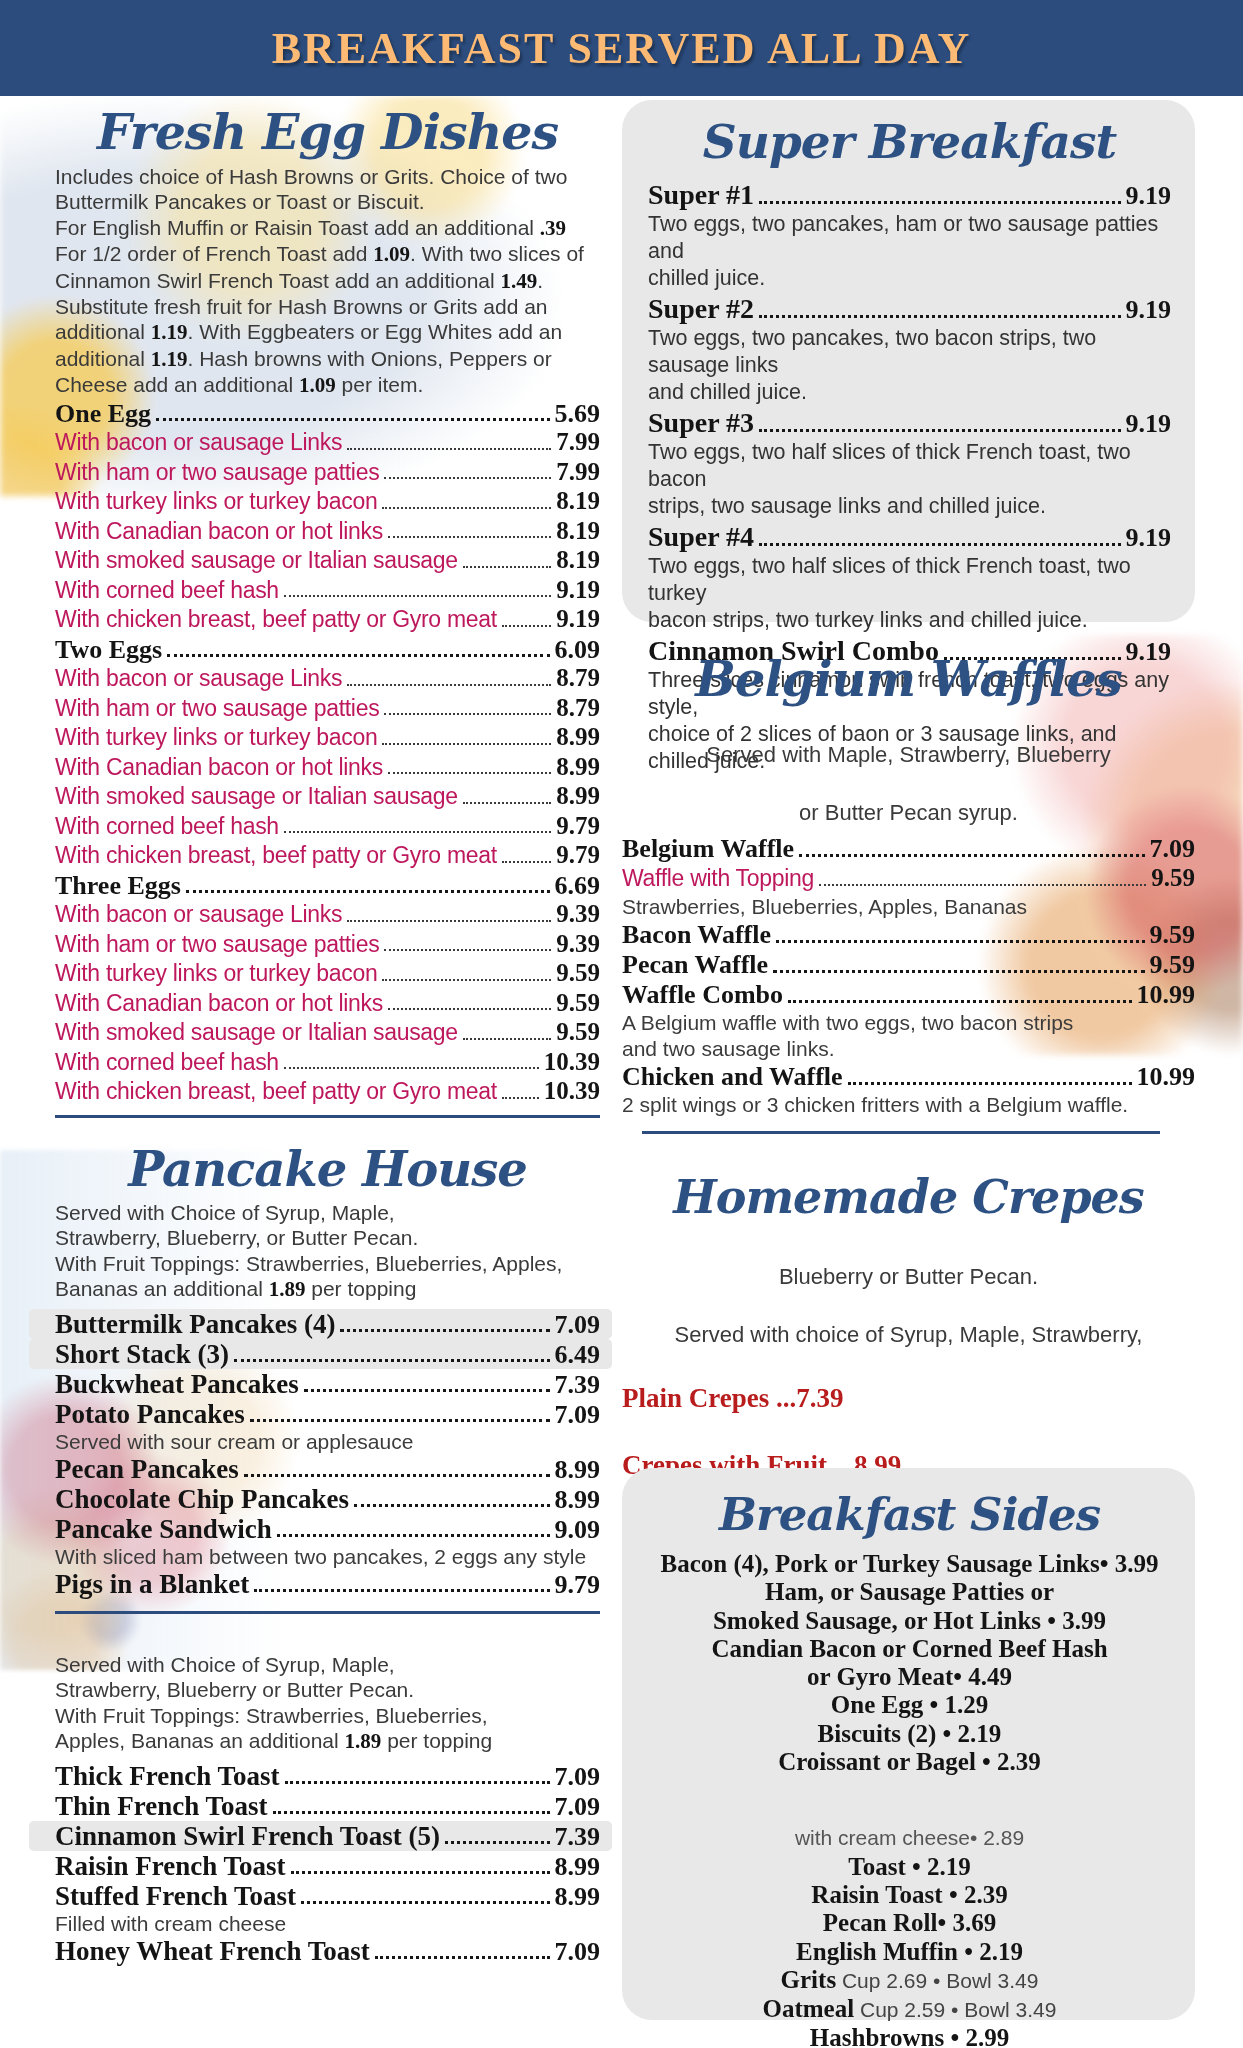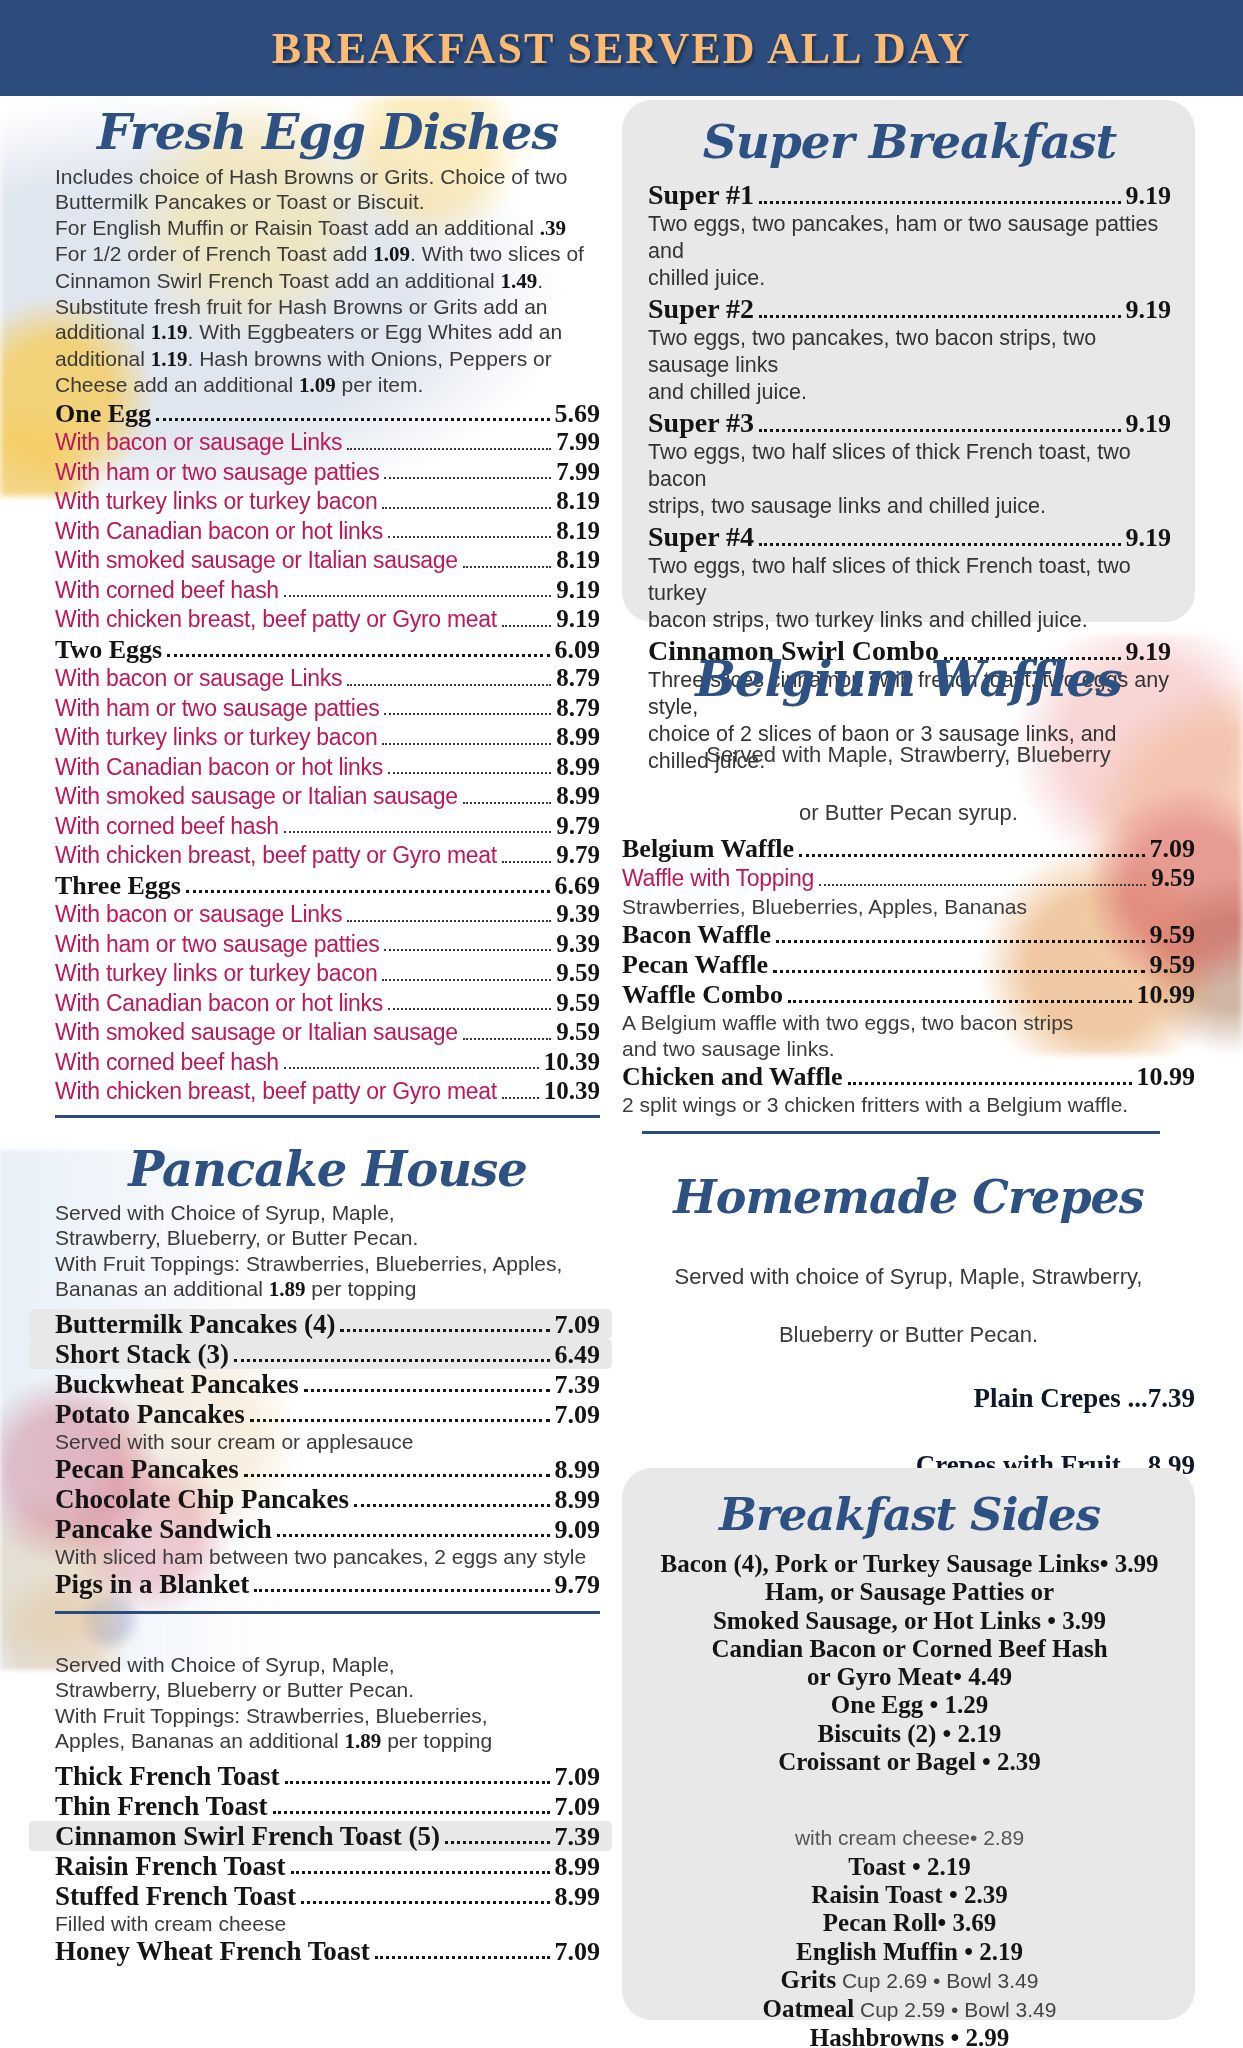--- a/index.html
+++ b/index.html
@@ -62,21 +62,21 @@
   .biglist .mrow .nm{font-size:27px;line-height:30px;}
   
   .graybox{background:#e8e8e8;border-radius:30px;}
   .box-pad{padding:6px 24px 0 26px;}
   .superlist .mrow{height:33px;}
   .superlist .mrow .nm{font:700 28px/33px "Liberation Serif",serif;color:#141414;}
   .superlist .mdesc{font:400 21.5px/27px "Liberation Sans",sans-serif;color:#333;}
   .waffles .mrow{height:30px;}
   .waffles .mdesc{font-size:21px;line-height:26px;}
   
-  .crepes .cline.bold{font:700 27px/33px "Liberation Serif",serif;color:#0f172a;text-align:right;margin-top:34px;}
+  .crepes .cline.bold{font:700 27px/33px "Liberation Serif",serif;color:#b91c1c;text-align:left;margin-top:34px;}
   .crepes .cline.light{font:400 21px/27px "Liberation Sans",sans-serif;color:#7f1d1d;text-align:right;}
   .sides .cline{text-align:center;}
   .sides .cline.bold{font:700 25px/28.3px "Liberation Serif",serif;color:#141414;}
   .sides .cline.light{font:400 21px/28.3px "Liberation Sans",sans-serif;color:#555;margin-top:48px;}
   .sides .cline.mixed{font:400 21px/28.3px "Liberation Sans",sans-serif;color:#444;}
   .sides .cline b{font:700 25px "Liberation Serif",serif;color:#141414;}
   
   .rule{height:3px;background:#2b4c7d;}
   .subtitle .cline{font:400 22px/26px "Liberation Sans",sans-serif;color:#3a3a3a;text-align:center;margin-top:32px;}
 </style>
@@ -419,22 +419,22 @@
           </div>
           <div class="mdesc">2 split wings or 3 chicken fritters with a Belgium waffle.</div>
         </div>
     </div>
 
     <div class="rule" style="position:absolute;top:1131px;left:20px;width:518px;"></div>
 
     <div class="sec" style="top:1162px;">
       <div class="script-title" style="font-size:46px;line-height:70px;">Homemade Crepes</div>
       <div class="subtitle" style="line-height:30px;">
+          <div class="cline ">Blueberry or Butter Pecan.</div>
           <div class="cline ">Served with choice of Syrup, Maple, Strawberry,</div>
-          <div class="cline ">Blueberry or Butter Pecan.</div>
         </div>
       <div class="crepes" style="margin-top:4px;">
           <div class="cline bold">Plain Crepes ...7.39</div>
           <div class="cline bold">Crepes with Fruit ...8.99</div>
           <div class="cline light">Strawberries, Blueberries, Apples or Bananas</div>
           <div class="cline bold">Cottage Cheese Crepes ...8.99</div>
           <div class="cline bold">Nutella Crepes ...8.99</div>
         </div>
     </div>
 

